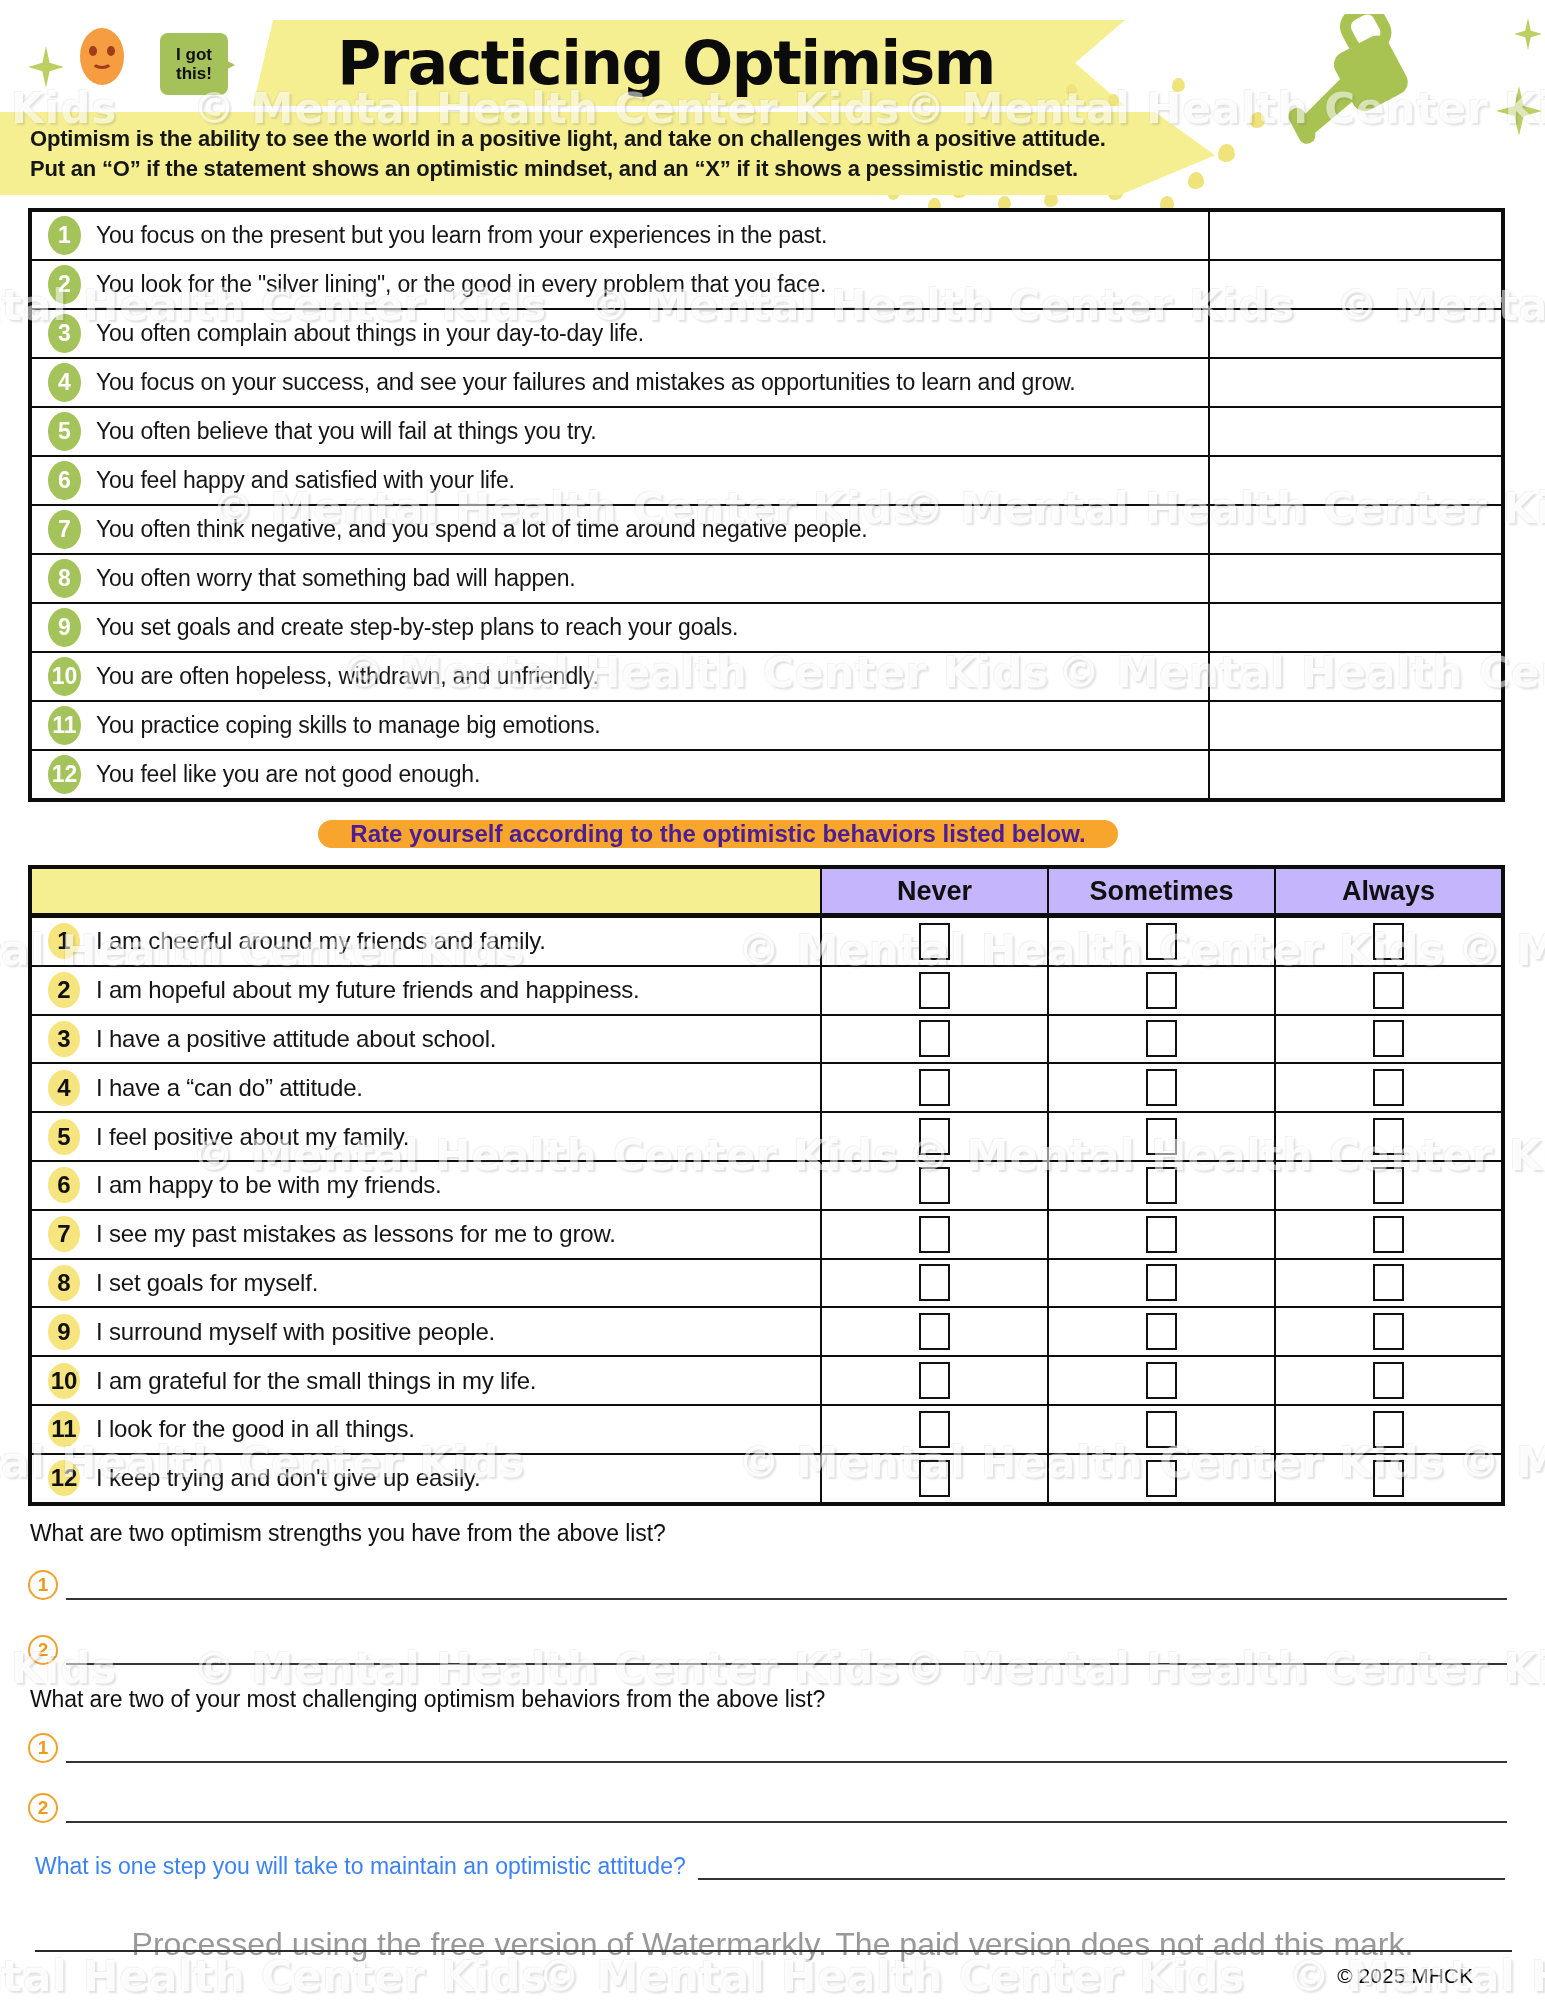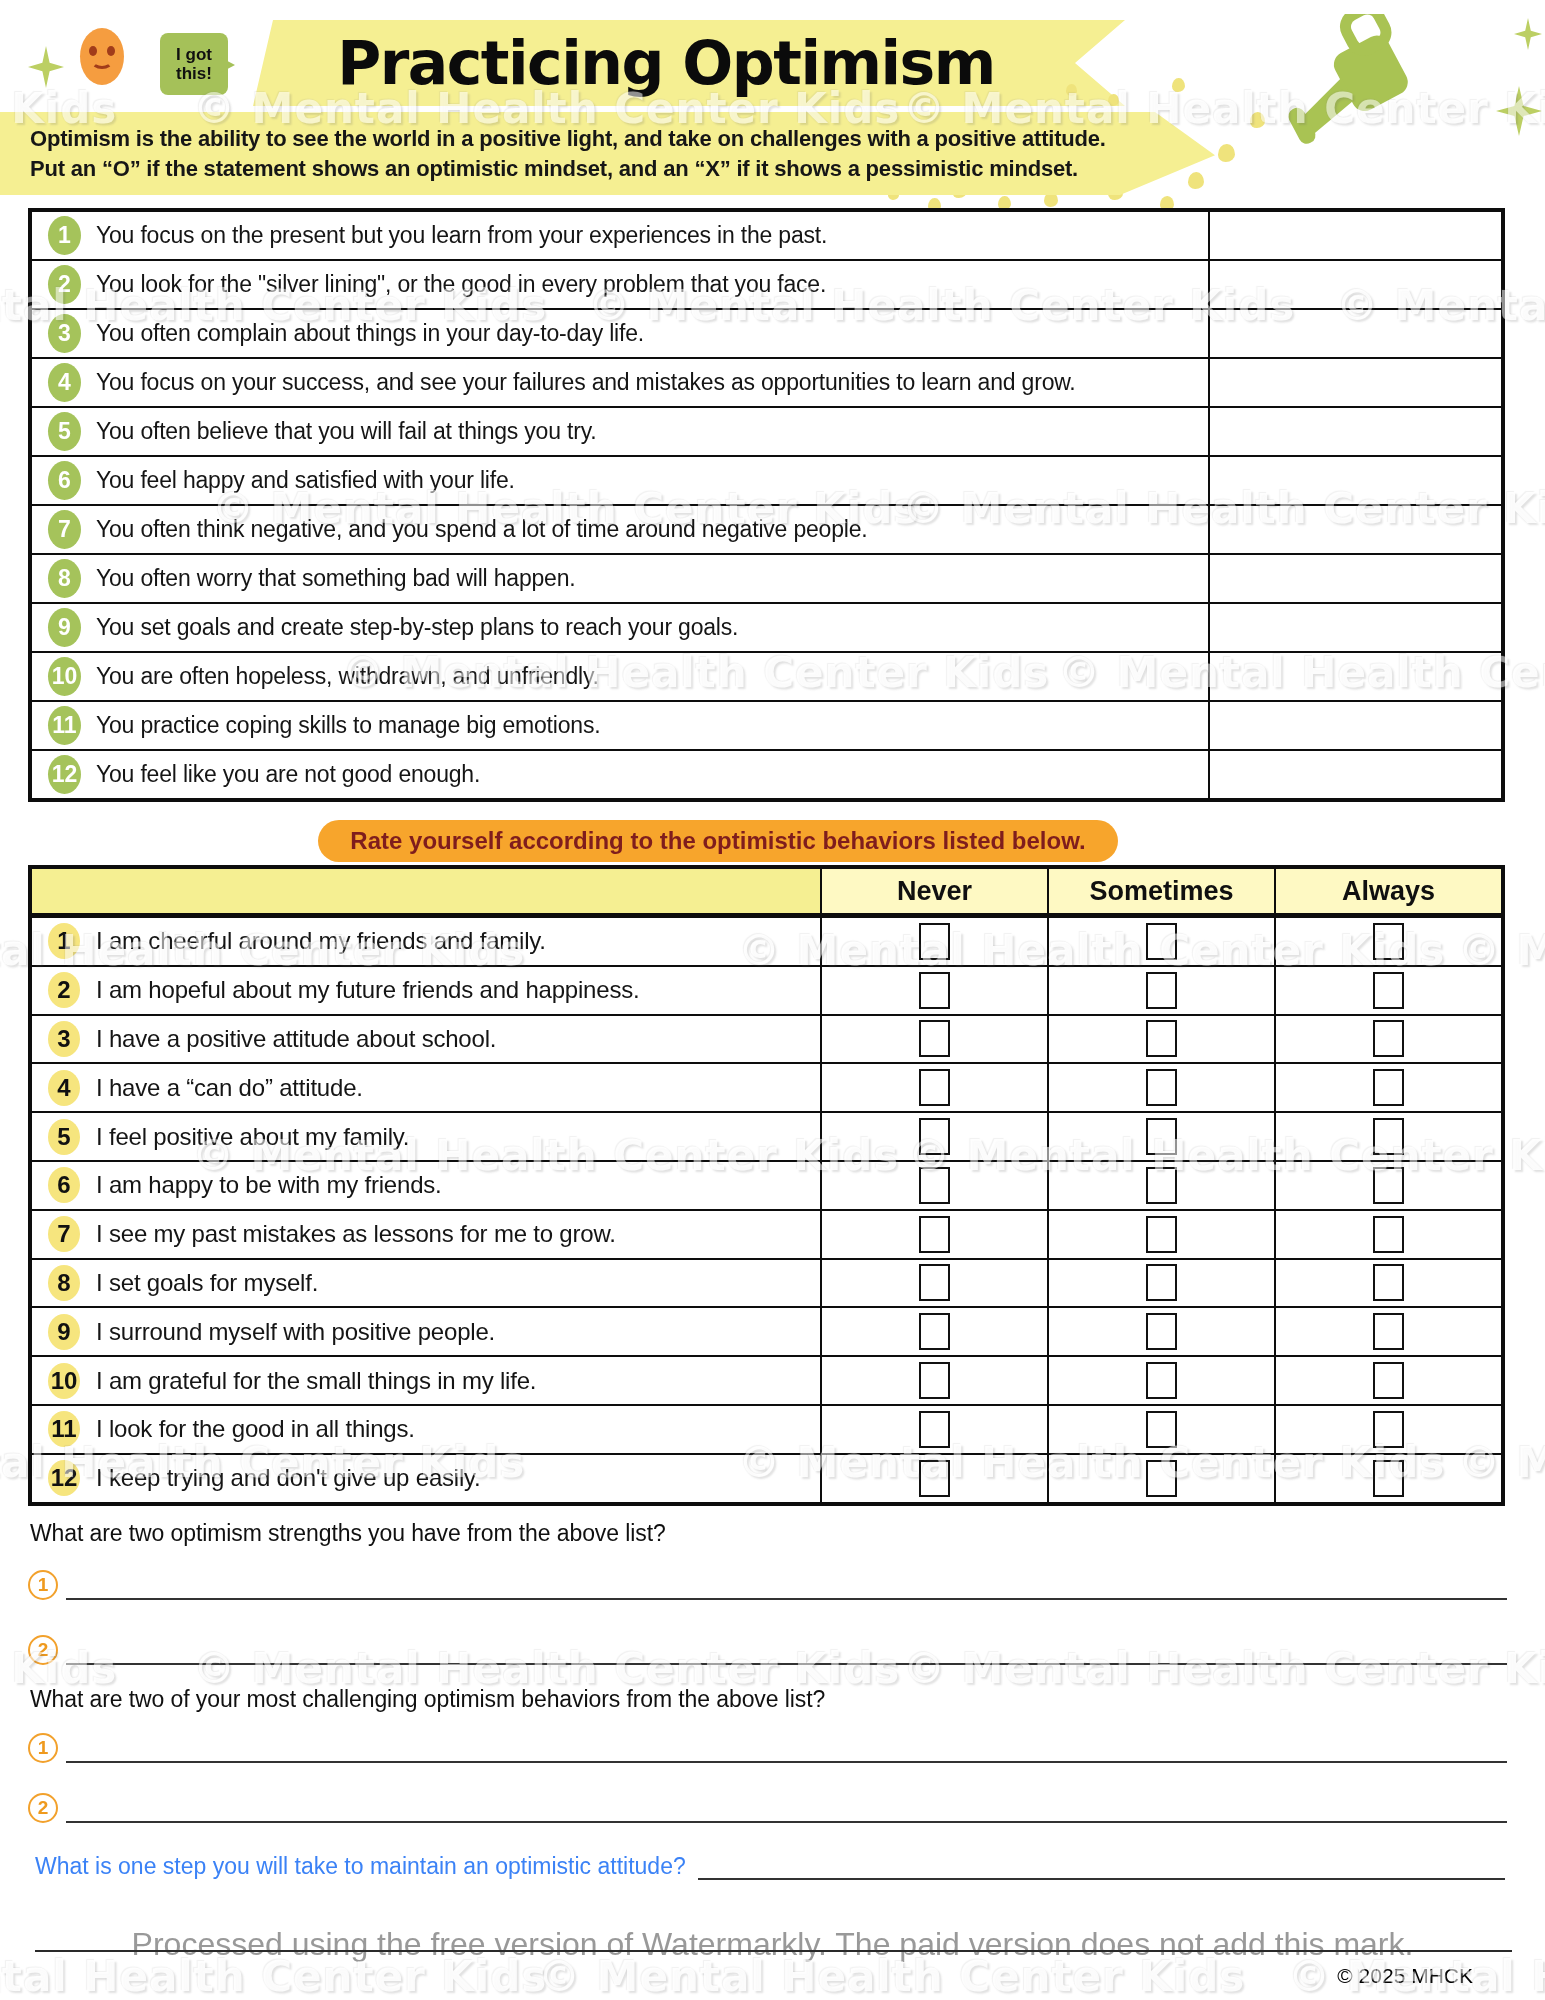--- a/index.html
+++ b/index.html
@@ -37,28 +37,28 @@
   .t1{position:absolute;left:28px;top:208px;width:1477px;border:4px solid #0d0d0d;box-sizing:border-box;background:#fff;}
   .t1 .row{display:flex;height:47px;border-top:2.5px solid #0d0d0d;align-items:stretch;}
   .t1 .row:first-child{border-top:none;}
   .t1 .stmt{flex:1;display:flex;align-items:center;padding-left:16px;min-width:0;}
   .t1 .ans{width:291px;border-left:2.5px solid #0d0d0d;}
   .num1{width:33px;height:39px;border-radius:50%;background:#a5c35b;color:#fff;font-weight:700;font-size:23px;
     display:flex;align-items:center;justify-content:center;margin-right:15px;flex:none;}
   .t1 .txt{font-size:23px;letter-spacing:-0.2px;white-space:nowrap;}
 
   
-  .pill{position:absolute;left:318px;top:820px;width:800px;height:42px;background:#f7a52c;border-radius:22px;
-    display:flex;align-items:center;justify-content:center;font-size:24px;font-weight:700;color:#7f1d1d;}
+  .pill{position:absolute;left:318px;top:820px;width:800px;height:28px;background:#f7a52c;border-radius:22px;
+    display:flex;align-items:center;justify-content:center;font-size:24px;font-weight:700;color:#4c1d95;}
 
   
   .t2{position:absolute;left:28px;top:865px;width:1477px;border:4px solid #0d0d0d;box-sizing:border-box;background:#fff;}
   .t2 .hrow{display:flex;height:44px;border-bottom:3px solid #0d0d0d;}
   .t2 .hstmt{flex:1;background:#f5ef92;}
-  .t2 .hcell{width:225px;border-left:2.5px solid #0d0d0d;background:#fef9c3;
+  .t2 .hcell{width:225px;border-left:2.5px solid #0d0d0d;background:#c4b5fd;
     display:flex;align-items:center;justify-content:center;font-weight:700;font-size:27px;color:#101010;}
   .t2 .row{display:flex;height:46.8px;border-top:2px solid #0d0d0d;}
   .t2 .row:first-of-type{border-top:none;}
   .t2 .stmt{flex:1;display:flex;align-items:center;padding-left:16px;min-width:0;}
   .num2{width:32px;height:36px;border-radius:50%;background:#f6e57e;color:#111;font-weight:700;font-size:24px;
     display:flex;align-items:center;justify-content:center;margin-right:16px;flex:none;}
   .t2 .txt{font-size:24px;letter-spacing:-0.2px;white-space:nowrap;}
   .t2 .ccell{width:225px;border-left:2.5px solid #0d0d0d;display:flex;align-items:center;justify-content:center;}
   .cbox{width:27px;height:33px;border:2.8px solid #111;background:#fff;}
 

